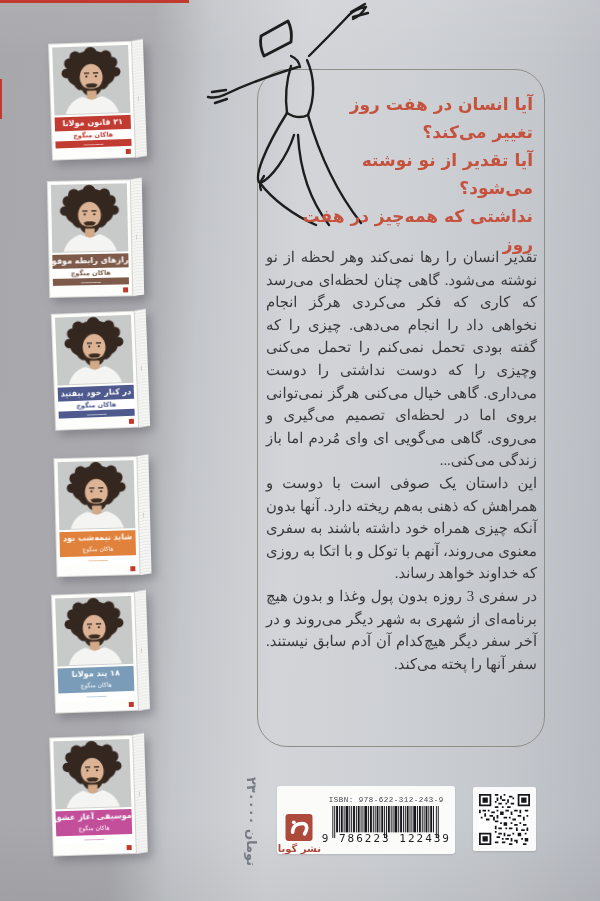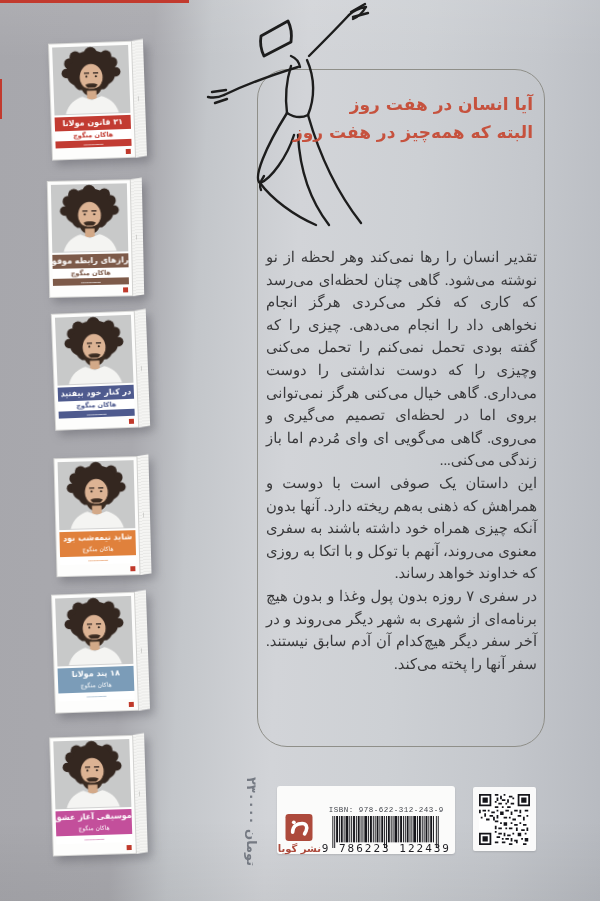--- a/index.html
+++ b/index.html
@@ -56,21 +56,21 @@
   
   .price{position:absolute;left:236px;top:782px;width:32px;height:78px;
     display:flex;align-items:center;justify-content:center;}
   .price span{display:inline-block;white-space:nowrap;direction:ltr;
     transform:rotate(90deg);font-size:13px;font-weight:bold;color:#757a83;letter-spacing:1px;}
   .isbn-box{position:absolute;left:277px;top:786px;width:178px;height:68px;background:#fbfbfa;
     border-radius:3px;display:flex;box-shadow:0 1px 2px rgba(0,0,0,.12);}
   .logo-col{width:50px;display:flex;flex-direction:column;align-items:center;justify-content:center;gap:2px;margin-top:28px;}
   .logo-col svg{display:block;}
   .pub-name{font-size:10px;font-weight:bold;color:#ad4a3c;direction:rtl;line-height:11px;}
-  .bc-col{flex:1;display:flex;flex-direction:column;align-items:center;justify-content:flex-end;padding-right:4px;}
+  .bc-col{flex:1;display:flex;flex-direction:column;align-items:center;justify-content:center;padding-right:4px;}
   .isbn-line{font-family:"Liberation Mono",monospace;font-size:7.5px;letter-spacing:.5px;color:#43464d;
     white-space:nowrap;line-height:9px;}
   .bc-col svg{display:block;margin-top:1px;}
   .bc-digits{font-family:"DejaVu Sans Mono",monospace;font-size:11px;letter-spacing:2px;color:#1d1d22;
     line-height:11px;margin-top:-5px;white-space:nowrap;}
   .qr-box{position:absolute;left:473px;top:787px;width:63px;height:64px;background:#fafafa;
     border-radius:2px;display:flex;align-items:center;justify-content:center;box-shadow:0 1px 2px rgba(0,0,0,.12);}
 </style>
 </head>
 <body>
@@ -246,27 +246,29 @@
     <path d="M84 113C62 148 50 178 57 183c11-4 27-26 34-48"></path>
     <path d="M105 115c12 42 31 80 53 108"></path>
     <path d="M95 135c2 38 14 68 31 90"></path>
     <path d="M57 183c12 16 33 32 56 42"></path>
     <path d="M61 176c-4 6-5 10-3 14"></path>
   </g>
 </svg>
 
 <div class="questions">
   <div>آیا انسان در هفت روز</div>
-  <div>البته که همه‌چیز در هفت روز</div>
+  <div>تغییر می‌کند؟</div>
+  <div>آیا تقدیر از نو نوشته می‌شود؟</div>
+  <div>نداشتی که همه‌چیز در هفت روز</div>
 </div>
 
 <div class="body-text">
   <p>تقدیر انسان را رها نمی‌کند وهر لحظه از نو نوشته می‌شود. گاهی چنان لحظه‌ای می‌رسد که کاری که فکر می‌کردی هرگز انجام نخواهی داد را انجام می‌دهی. چیزی را که گفته بودی تحمل نمی‌کنم را تحمل می‌کنی وچیزی را که دوست نداشتی را دوست می‌داری. گاهی خیال می‌کنی هرگز نمی‌توانی بروی اما در لحظه‌ای تصمیم می‌گیری و می‌روی. گاهی می‌گویی ای وای مُردم اما باز زندگی می‌کنی...</p>
   <p>این داستان یک صوفی است با دوست و همراهش که ذهنی به‌هم ریخته دارد. آنها بدون آنکه چیزی همراه خود داشته باشند به سفری معنوی می‌روند، آنهم با توکل و با اتکا به روزی که خداوند خواهد رساند.</p>
-  <p>در سفری ۷ روزه بدون پول وغذا و بدون هیچ برنامه‌ای از شهری به شهر دیگر می‌روند و در آخر سفر دیگر هیچ‌کدام آن آدم سابق نیستند. سفر آنها را پخته می‌کند.</p>
+  <p>در سفری 3 روزه بدون پول وغذا و بدون هیچ برنامه‌ای از شهری به شهر دیگر می‌روند و در آخر سفر دیگر هیچ‌کدام آن آدم سابق نیستند. سفر آنها را پخته می‌کند.</p>
 </div>
 
 <div class="price">
   <span>۲۳۰۰۰۰ تومان</span>
 </div>
 
 <div class="isbn-box">
   <div class="logo-col">
     <svg width="34" height="34" viewBox="0 0 34 34">
       <rect width="34" height="34" rx="4" fill="#ad4a3c"></rect>

